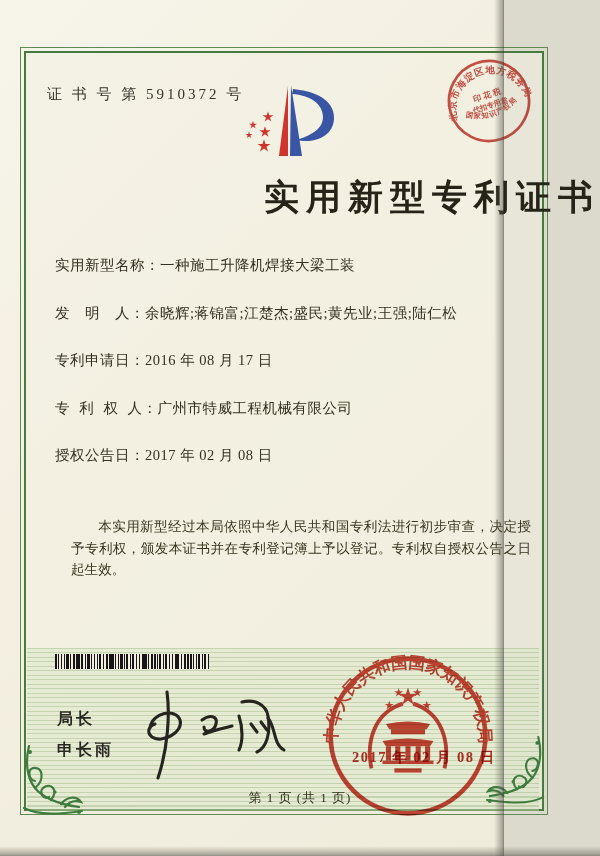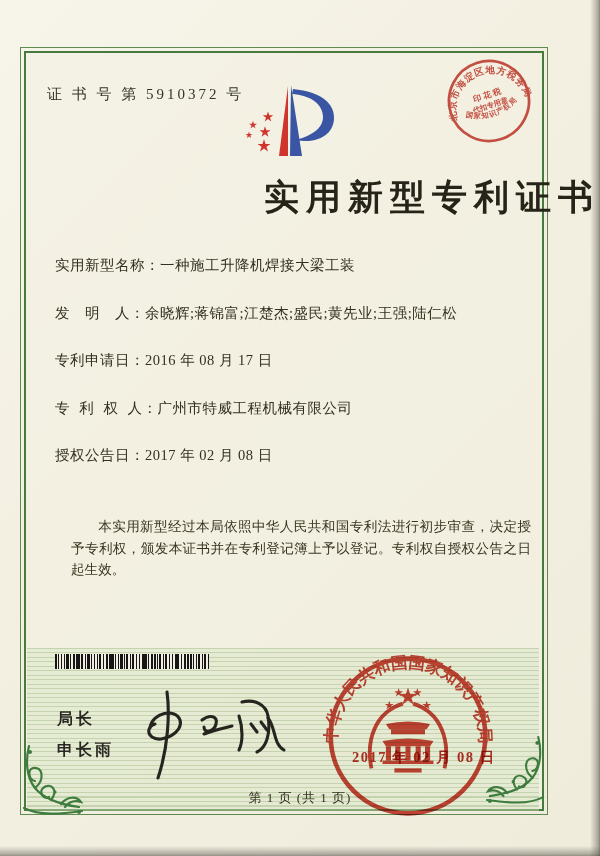--- a/index.html
+++ b/index.html
@@ -3,21 +3,21 @@
 <meta charset="utf-8">
 <style>
   html,body{margin:0;padding:0;}
   body{
     width:600px;height:856px;position:relative;overflow:hidden;
     background:#dcd9cd;
     font-family:"Liberation Serif","DejaVu Serif",serif;
     color:#2c2a20;
   }
   .paper{
-    position:absolute;left:0;top:0;width:600px;height:856px;
+    position:absolute;left:0;top:0;width:504px;height:856px;
     background:linear-gradient(135deg,#f7f5ea 0%,#f3f0e2 40%,#efecdc 100%);
   }
   .edge-right{position:absolute;right:0;top:0;width:10px;height:856px;
     background:linear-gradient(90deg,rgba(0,0,0,0) 0%,rgba(90,88,78,.45) 80%,rgba(60,58,50,.6) 100%);}
   .edge-bottom{position:absolute;left:0;bottom:0;width:600px;height:10px;
     background:linear-gradient(180deg,rgba(0,0,0,0) 0%,rgba(90,88,78,.4) 75%,rgba(70,68,60,.55) 100%);}
   .frame{
     position:absolute;left:20px;top:47px;width:526px;height:766px;
     border:1.5px solid #5d8b50;
   }

